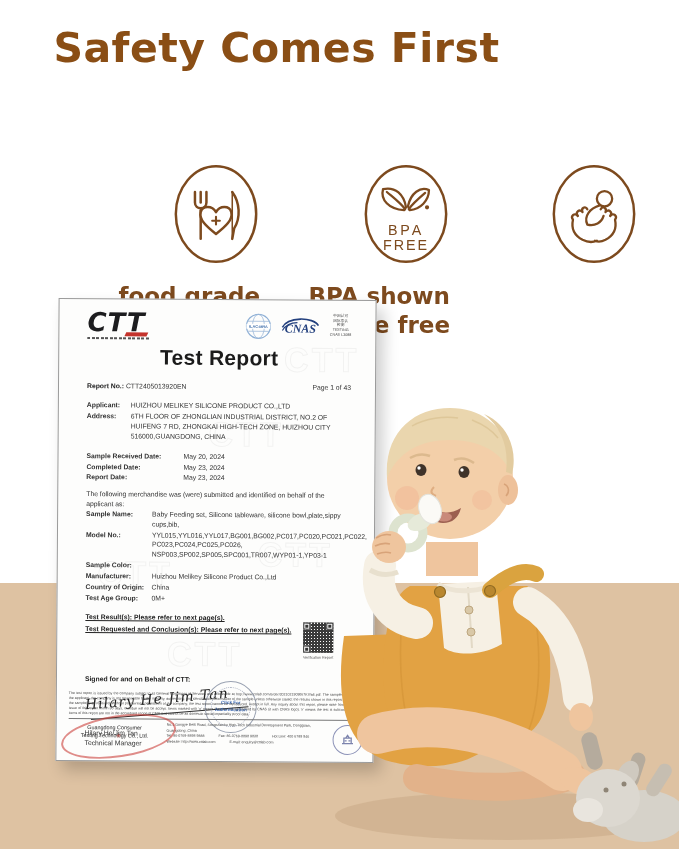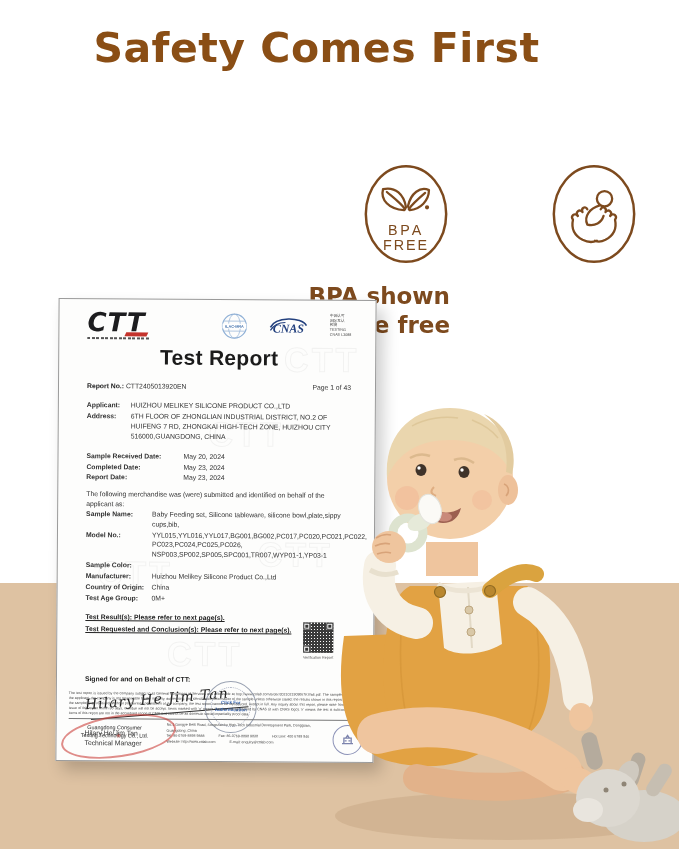--- a/index.html
+++ b/index.html
@@ -2,37 +2,37 @@
 <html><head>
 <meta charset="utf-8">
 <style>
   * { margin:0; padding:0; box-sizing:border-box; }
   body { font-family:"Liberation Sans", sans-serif; background:#fff; }
   .page { position:relative; width:679px; height:849px; background:#ffffff; overflow:hidden; }
   .ground { position:absolute; left:0; top:583px; width:679px; height:266px; background:#dec2a2; }
 
   
   .hero-title { position:absolute; top:24px; left:0; width:553px; text-align:center;
-    font-family:"DejaVu Sans", sans-serif; font-weight:bold; font-size:41px; letter-spacing:0.5px; color:#8a4e15;margin-left:40px; }
+    font-family:"DejaVu Sans", sans-serif; font-weight:bold; font-size:41px; letter-spacing:0.5px; color:#8a4e15; }
   .features { position:absolute; top:162px; left:0; width:679px; height:180px; }
   .feature { position:absolute; width:220px; text-align:right; }
   .feature.f0 { left:40px; } .feature.f1 { left:230px; } .feature.f2 { left:418px; }
   .feature-label { margin-top:12px; font-family:"DejaVu Sans", sans-serif; font-weight:bold;
     font-size:23px; line-height:1.25; color:#7d4a1e; }
   .ficon { display:inline-block; }
 
   
   .doc { position:absolute; left:57px; top:299px; width:318px; height:463px; background:#fdfdfc;
     border:1px solid #9a9a9a; box-shadow:7px 9px 16px rgba(0,0,0,0.20); transform:rotate(0.4deg);
     color:#333; font-size:6.8px; line-height:1.45; z-index:2; }
   .doc-inner { padding:10px 24px 0 28px; position:relative; height:100%; }
   .wm { position:absolute; font-weight:bold; font-size:34px; letter-spacing:3px; color:transparent;
     -webkit-text-stroke:1px rgba(60,60,60,0.06); z-index:0; }
   .doc-head { display:flex; justify-content:space-between; align-items:flex-start; }
-  .acc-cluster { display:flex; align-items:flex-start; gap:20px; margin-top:3px; }
+  .acc-cluster { display:flex; align-items:flex-start; gap:8px; margin-top:3px;text-align:center; }
   .zh-block { font-size:3.7px; line-height:1.25; color:#3a3a3a; }
   .doc-title { text-align:center; font-weight:bold; font-size:21px; color:#1b1b1b; letter-spacing:0.3px;
     margin:3px 0 9px; }
   .rep-line { display:flex; justify-content:space-between; margin-bottom:9px; }
   .b { font-weight:bold; color:#222; }
   .row { display:flex; margin-bottom:1px; }
   .row .lb1 { width:44px; flex:none; font-weight:bold; }
   .row .lb2 { width:97px; flex:none; font-weight:bold; }
   .row .lb3 { width:66px; flex:none; font-weight:bold; }
   .row .val { flex:1; }
@@ -83,20 +83,38 @@
 </head>
 <body>
 
 <div class="page">
   <div class="ground"></div>
 
   <div class="hero-title">Safety Comes First</div>
 
   <div class="features">
 
+    <div class="feature f0">
+      <svg class="ficon" width="88" height="104" viewBox="0 0 92 108">
+        <g fill="none" stroke="#7d4a1e" stroke-width="2.6" stroke-linecap="round" stroke-linejoin="round">
+          <ellipse cx="46" cy="54" rx="42" ry="50"></ellipse>
+          <path d="M24,31 v11 c0,4 3,6 6,6 c3,0 6,-2 6,-6 v-11"></path>
+          <path d="M30,31 v11"></path>
+          <path d="M30,50 v30"></path>
+          <path d="M63,31 c8,11 9,27 2,38 l-2,11"></path>
+          <path d="M63,31 v49" stroke-width="1.6"></path>
+          <path d="M46,52 c-4,-7 -14,-7 -16,0 c-2,8 6,15 16,23 c10,-8 18,-15 16,-23 c-2,-7 -12,-7 -16,0 z" fill="#fff"></path>
+          <path d="M42,61 h8 M46,57 v8" stroke-width="2.2"></path>
+        </g>
+      </svg>
+      <div class="feature-label">
+        <div>food grade</div>
+          <div>silicone</div>
+      </div>
+    </div>
 
     <div class="feature f1">
       <svg class="ficon" width="88" height="104" viewBox="0 0 92 108">
         <g fill="none" stroke="#7d4a1e" stroke-width="2.4" stroke-linecap="round" stroke-linejoin="round">
           <ellipse cx="46" cy="54" rx="42" ry="50" stroke-width="2.6"></ellipse>
           <path d="M44,50 C28,49 19,39 22,28 C35,25 44,34 46,47 Z"></path>
           <path d="M26,31 C33,37 41,43 45,49"></path>
           <path d="M48,46 C51,32 61,25 70,29 C70,40 61,49 50,50 Z"></path>
           <path d="M66,32 C59,38 52,44 49,49"></path>
           <circle cx="68" cy="47" r="1" fill="#7d4a1e"></circle>

